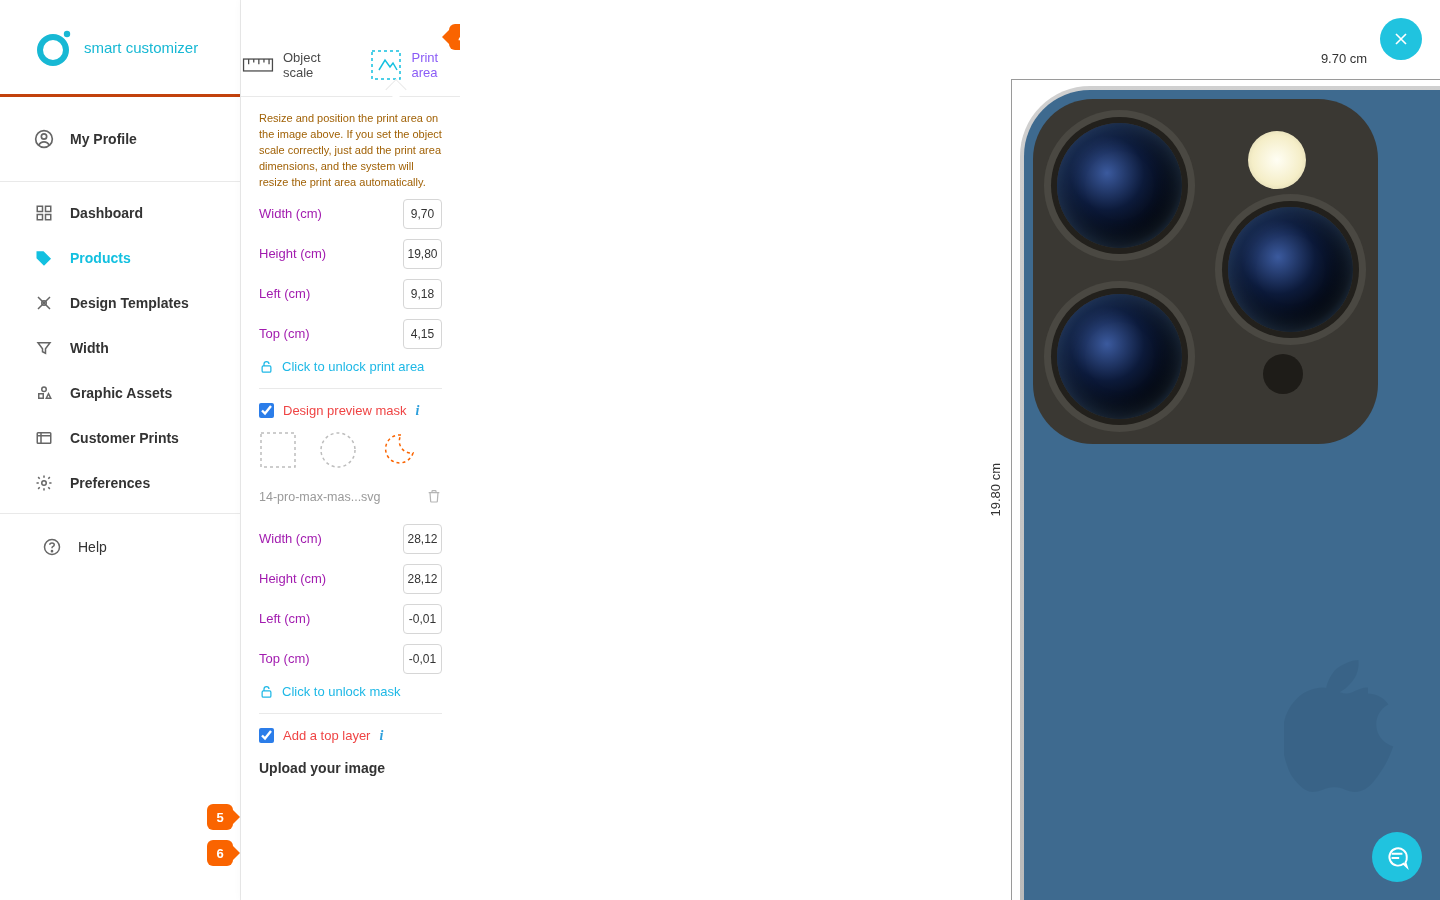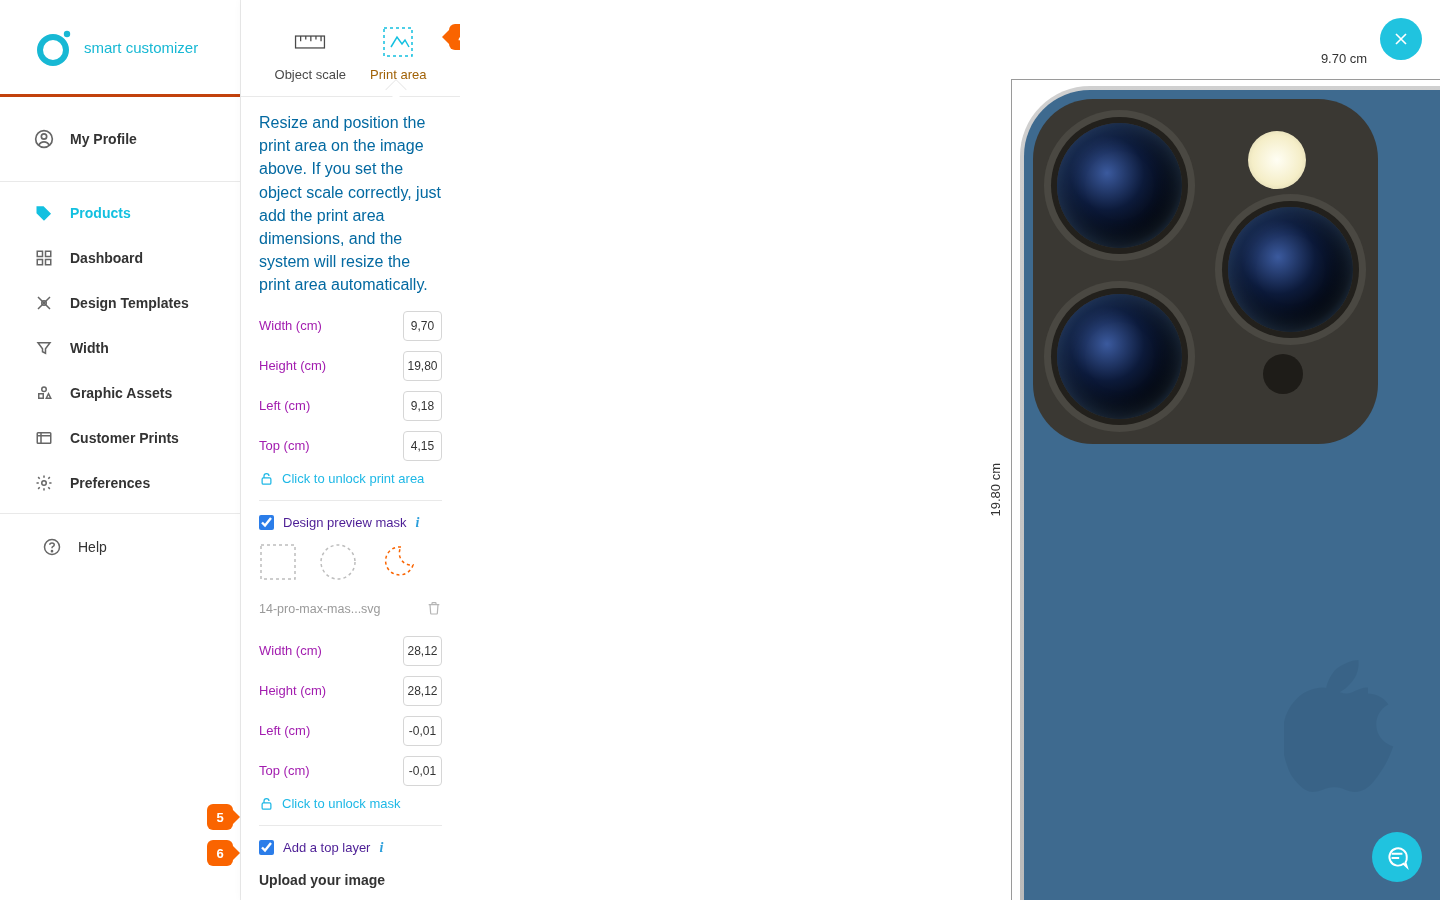--- a/index.html
+++ b/index.html
@@ -18,40 +18,40 @@
     .nav-item.active { color: #13c0e0; }
     .nav-item.active .nav-icon svg { stroke: #13c0e0; fill: #13c0e0; }
     .nav-icon { width: 20px; height: 20px; display: flex; align-items: center; justify-content: center; color: #666; }
     .nav-item.active .nav-icon { color: #13c0e0; }
     .nav-profile { height: 84px; }
     .nav-help { padding-top: 10px; padding-left: 8px; }
     
     
     .panel { background: #fff; position: relative; box-shadow: 2px 0 10px rgba(0,0,0,0.06); }
     .tabs { display: flex; height: 97px; align-items: flex-end; padding-bottom: 14px; justify-content: center; gap: 24px; border-bottom: 1px solid #e9e9e9; position: relative; }
-    .tab { display: flex; flex-direction: column; align-items: center; gap: 8px; cursor: pointer; color: #4a4a4a; }
-    .tab.active { color: #a16207; justify-content: center; }
+    .tab { display: flex; flex-direction: row; align-items: center; gap: 8px; cursor: pointer; color: #4a4a4a; }
+    .tab.active { color: #8b5cf6; justify-content: center; }
     .tab-icon { width: 34px; height: 34px; display:flex; align-items:center; justify-content:center; }
     .tab-label { font-size: 13px; }
 
     .badge { position: absolute; width: 26px; height: 26px; border-radius: 6px; background: #fa6400; color: #fff; font-size: 13px; font-weight: 700; display:flex; align-items:center; justify-content:center; }
     .badge-arrow-r { position: absolute; left:-7px; top:50%; transform:translateY(-50%); width:0;height:0;border-top:7px solid transparent;border-bottom:7px solid transparent;border-right:7px solid #fa6400; }
     .badge-arrow-l { position: absolute; right:-7px; top:50%; transform:translateY(-50%); width:0;height:0;border-top:7px solid transparent;border-bottom:7px solid transparent;border-left:7px solid #fa6400; }
     
     .panel-body { padding: 14px 18px; font-size: 13px; color: #555; overflow-y: auto; height: calc(900px - 97px); }
-    .intro { color: #0369a1; line-height: 1.45; font-size: 16px; margin-bottom: 14px; }
+    .intro { color: #a16207; line-height: 1.45; font-size: 11px; margin-bottom: 8px; }
     .field-row { display: flex; justify-content: space-between; align-items: center; margin-bottom: 10px; }
     .field-label { color: #a21caf; font-size: 13px; }
     .field-input { width: 39px; height: 30px; border: 1px solid #d6d6d6; border-radius: 4px; text-align: center; font-size: 12px; color:#333; }
     .unlock { display:flex; align-items:center; gap:8px; color:#1eb8e6; font-size:13px; margin:10px 0 14px; cursor:pointer; }
     .unlock svg { stroke:#1eb8e6; }
     .divider { height:1px; background:#e9e9e9; margin-bottom:14px; }
     .check-row { display:flex; align-items:center; gap:9px; margin-bottom:12px; }
     .check-row input { width:15px; height:15px; accent-color:#2b7de9; }
-    .check-label { color:#4c1d95; font-size:13px; }
+    .check-label { color:#ef4444; font-size:13px; }
     .info-i { color:#2b9edb; font-style:italic; font-weight:700; font-family:serif; font-size:14px; cursor:pointer; }
     
     .shapes { display:flex; gap:22px; margin-bottom:18px; }
     .shape { width:38px; height:38px; }
     .file-row { display:flex; justify-content:space-between; align-items:center; margin-bottom:16px; color:#9a9a9a; font-size:12.5px; }
     .trash { color:#b5b5b5; cursor:pointer; }
     .upload-head { color:#333; font-size:14px; font-weight:700; margin-top:16px; }
     
     
     .canvas { background:#fff; position:relative; overflow:hidden; }
@@ -102,39 +102,39 @@
               <circle cx="12" cy="12" r="10"></circle>
               <circle cx="12" cy="9" r="3.2"></circle>
               <path d="M5.5 20c1.5-3 4-4.5 6.5-4.5s5 1.5 6.5 4.5"></path>
             </svg>
         </span>
         <span>My Profile</span>
       </div>
     </div>
 
     <div class="nav-section" style="padding:8px 0;">
-      <div class="nav-item active">
-        <span class="nav-icon">
-          <svg width="18" height="18" viewBox="0 0 24 24" fill="none" stroke="currentColor" stroke-width="2">
-              <path d="M20 13l-8 8-9-9V4h8z"></path>
-              <circle cx="8" cy="8" r="1.5" fill="currentColor"></circle>
-            </svg>
-        </span>
-        <span>Products</span>
-      </div>
       <div class="nav-item">
         <span class="nav-icon">
           <svg width="18" height="18" viewBox="0 0 24 24" fill="none" stroke="currentColor" stroke-width="2">
               <rect x="3" y="3" width="7" height="7"></rect>
               <rect x="14" y="3" width="7" height="7"></rect>
               <rect x="3" y="14" width="7" height="7"></rect>
               <rect x="14" y="14" width="7" height="7"></rect>
             </svg>
         </span>
         <span>Dashboard</span>
+      </div>
+      <div class="nav-item active">
+        <span class="nav-icon">
+          <svg width="18" height="18" viewBox="0 0 24 24" fill="none" stroke="currentColor" stroke-width="2">
+              <path d="M20 13l-8 8-9-9V4h8z"></path>
+              <circle cx="8" cy="8" r="1.5" fill="currentColor"></circle>
+            </svg>
+        </span>
+        <span>Products</span>
       </div>
       <div class="nav-item">
         <span class="nav-icon">
           <svg width="18" height="18" viewBox="0 0 24 24" fill="none" stroke="currentColor" stroke-width="2">
               <path d="M4 4l16 16M20 4L4 20"></path>
               <circle cx="12" cy="12" r="3"></circle>
             </svg>
         </span>
         <span>Design Templates</span>
       </div>

